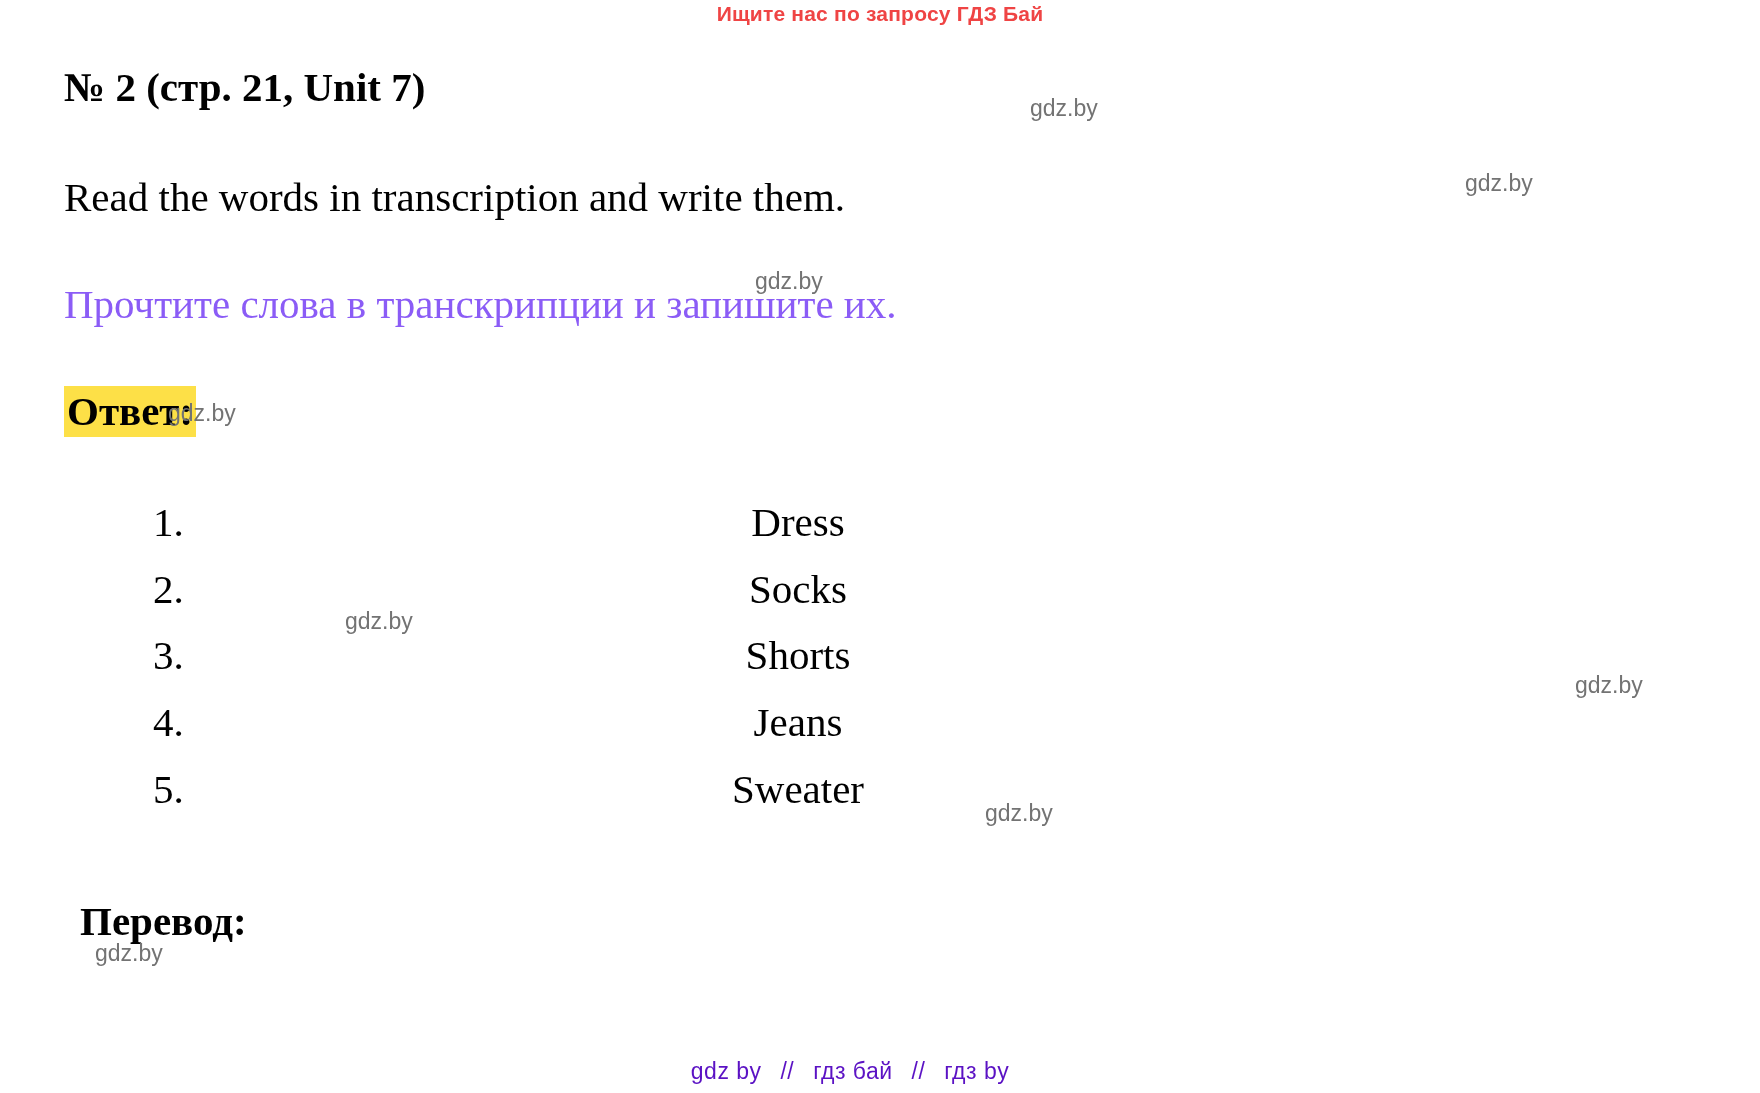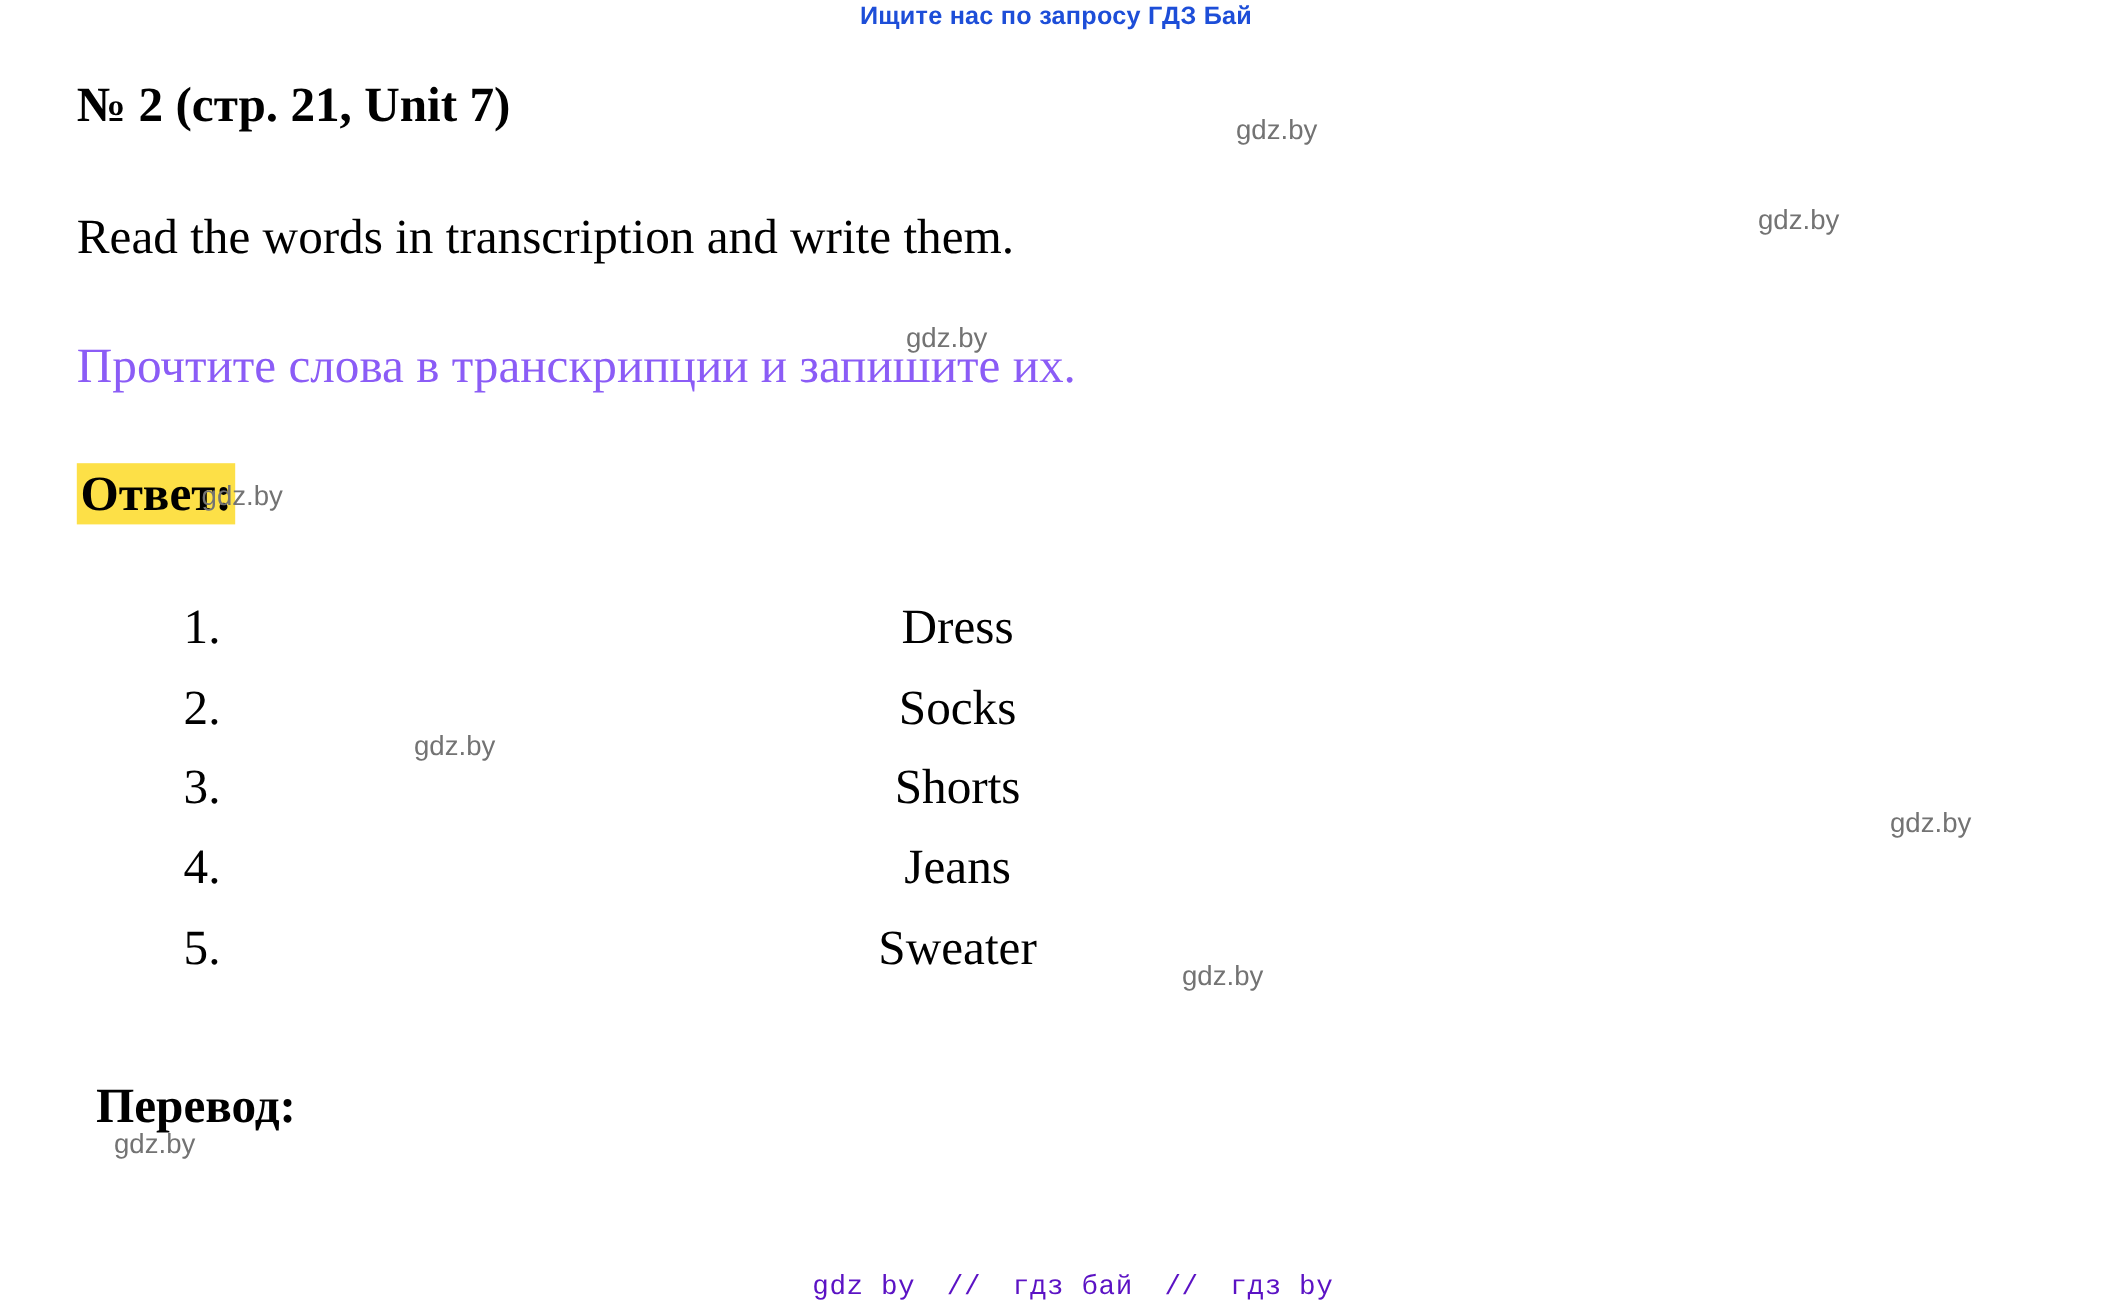--- a/index.html
+++ b/index.html
@@ -22,21 +22,21 @@
 
   
   .top-banner {
     position: absolute;
     top: 2px;
     left: 0;
     width: 1760px;
     text-align: center;
     font-family: "Liberation Sans", sans-serif;
     font-size: 21px;
-    color: #1d4ed8;
+    color: #ef4444;
     font-weight: 600;
     letter-spacing: 0.2px;
   }
 
   
   .content {
     position: absolute;
     left: 64px;
     top: 64px;
     width: 1320px;
@@ -120,25 +120,24 @@
     pointer-events: none;
   }
 
   
   .bottom-strip {
     position: absolute;
     left: 0;
     bottom: 8px;
     width: 1700px;
     text-align: center;
-    font-family: Liberation Mono, monospace;
+    font-family: Liberation Sans, sans-serif;
     font-size: 23px;
     color: #5b12c4;
     letter-spacing: 0.5px;
-    padding-left: 44px;
   }
   .bottom-strip span { padding: 0 6px; }
 </style>
 </head>
 <body>
 
 <div class="page">
 
   <div class="top-banner">Ищите нас по запросу ГДЗ Бай</div>
 

